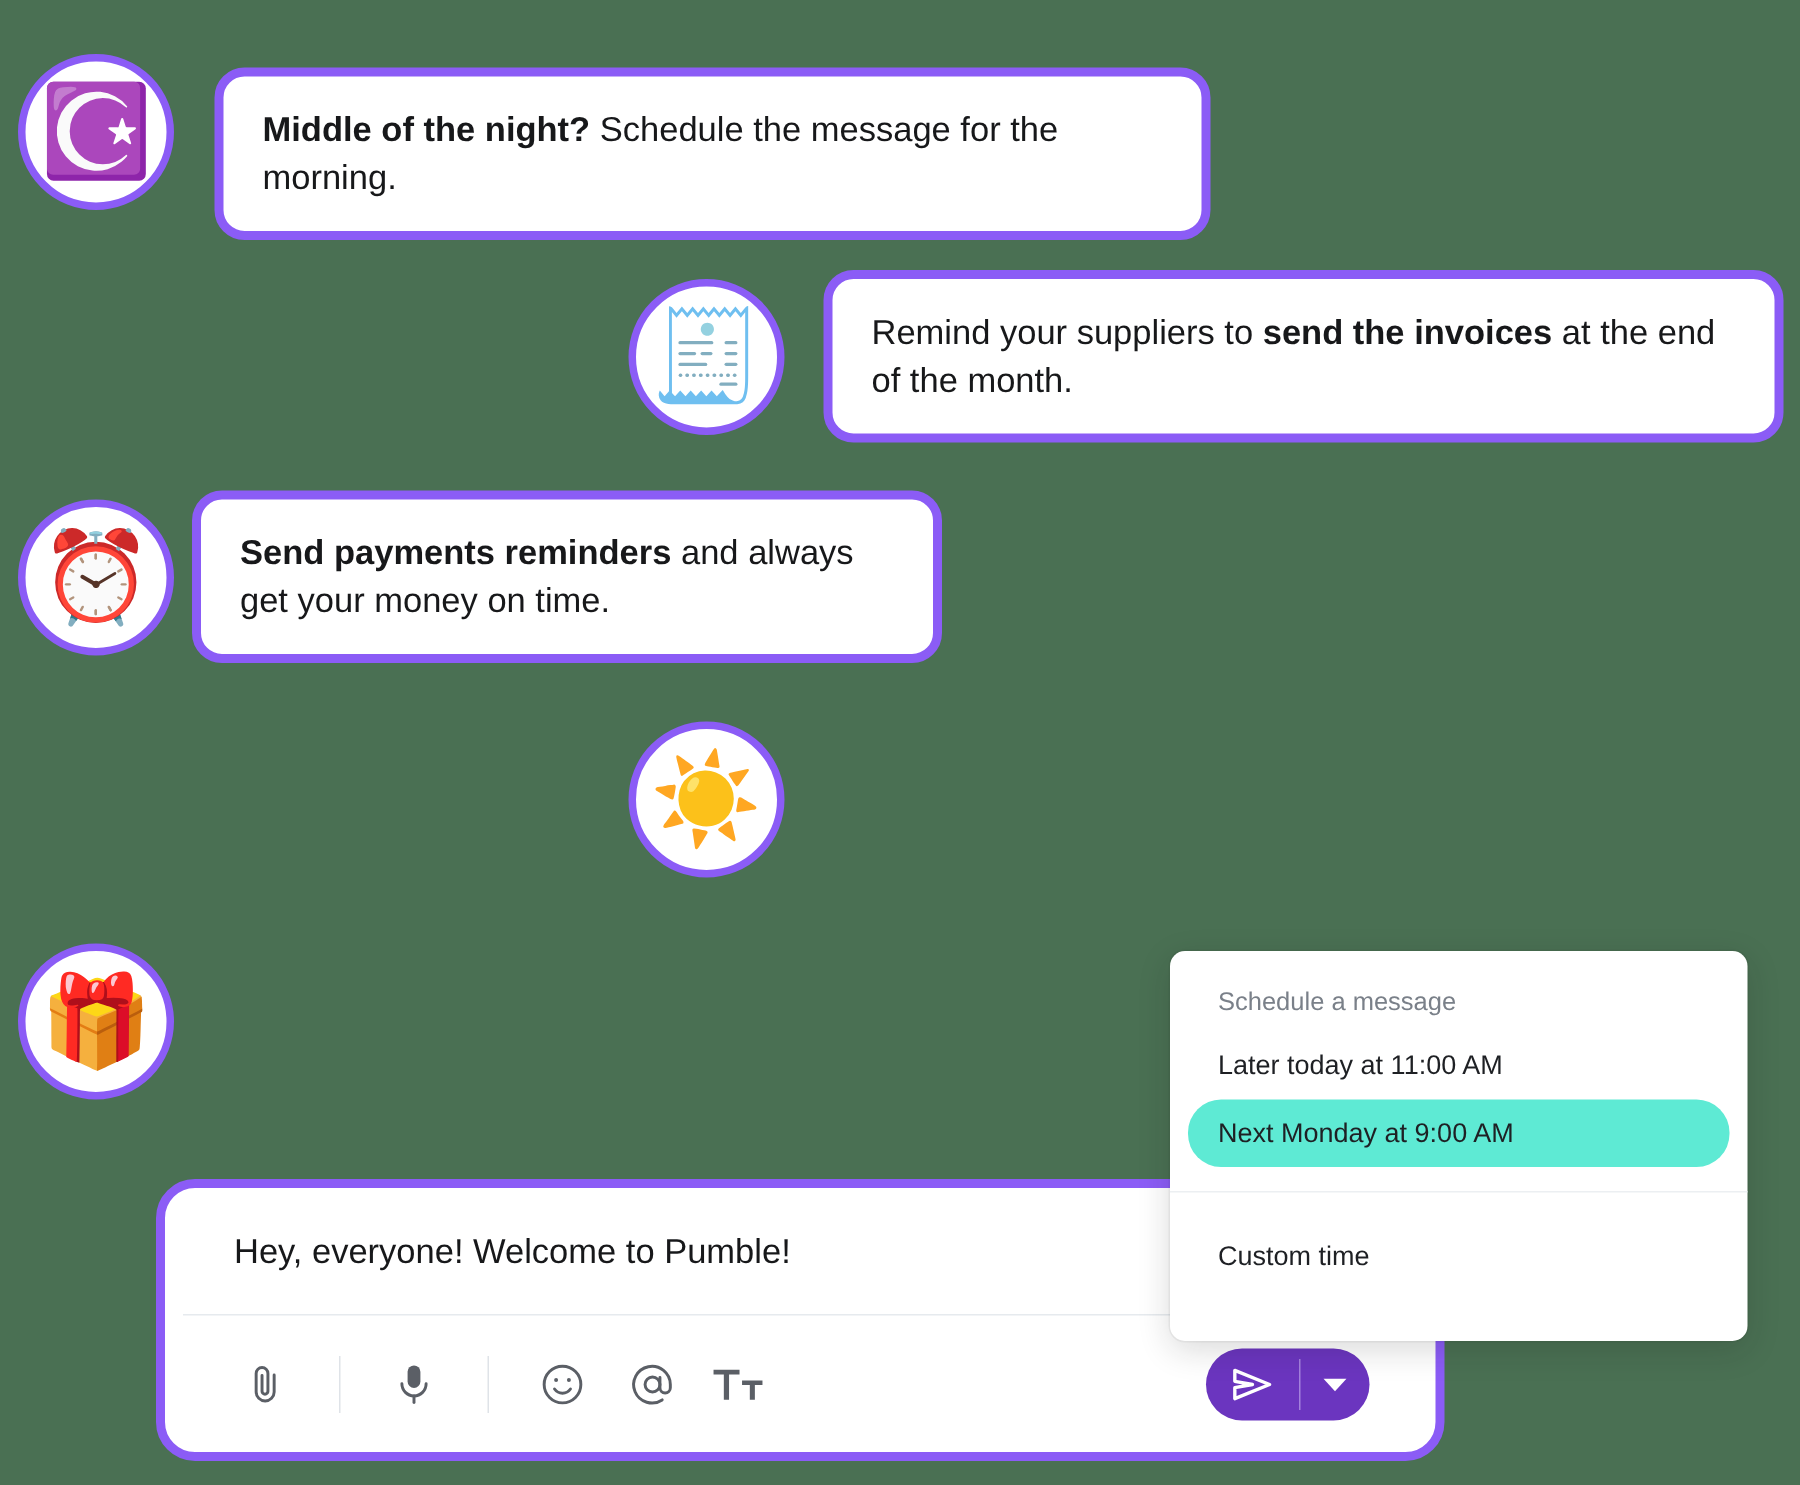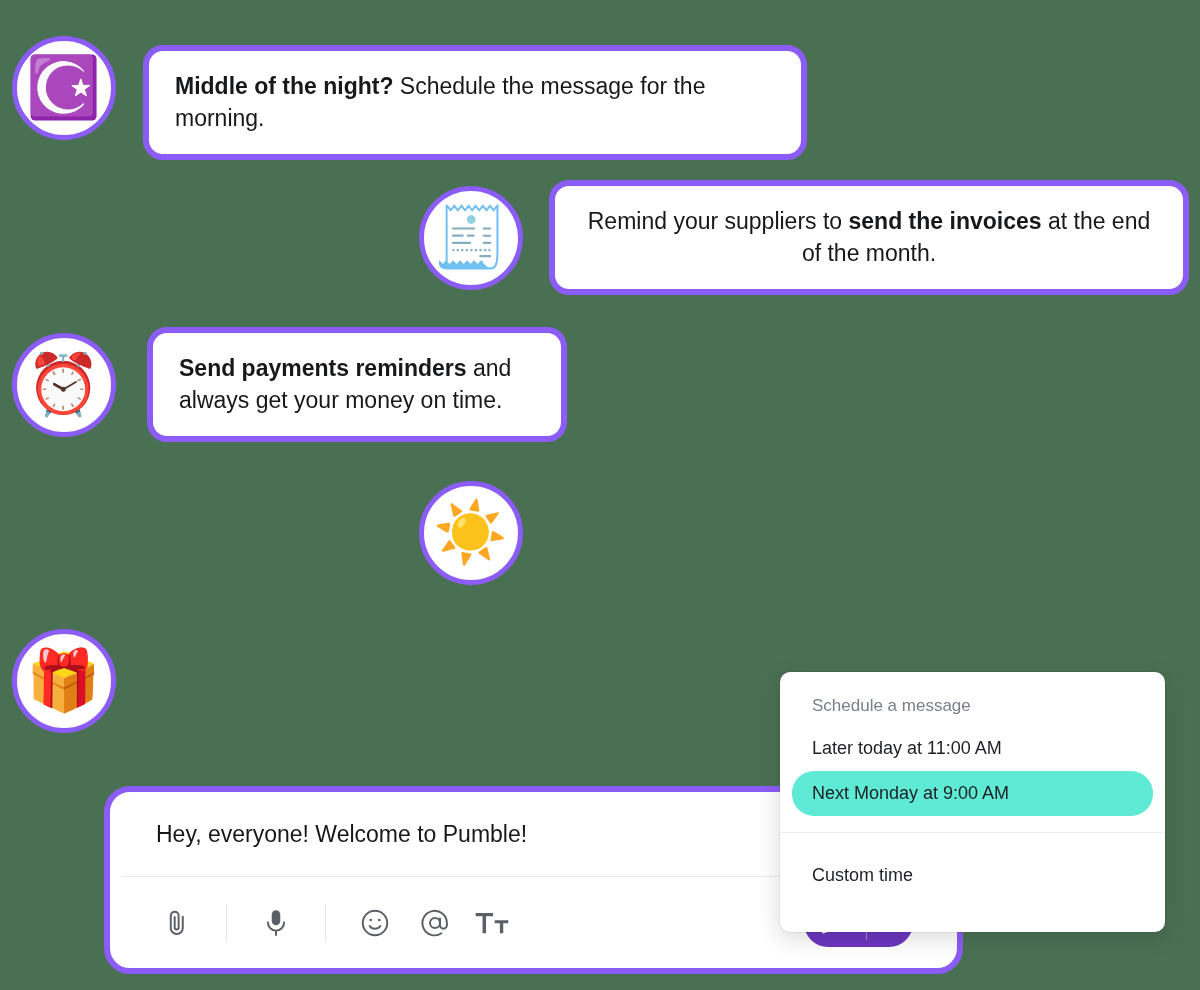--- a/index.html
+++ b/index.html
@@ -136,21 +136,21 @@
     width: 46px;
     border: none;
     background: transparent;
     cursor: pointer;
   }
 
   
   .schedule-menu {
     position: absolute;
     left: 780px;
-    top: 672px;
+    top: 634px;
     width: 385px;
     background: #ffffff;
     border-radius: 10px;
     box-shadow: 0 6px 22px rgba(23,24,26,0.16), 0 0 0 1px rgba(23,24,26,0.05);
     z-index: 10;
     padding: 0 0 0 0;
     box-sizing: border-box;
   }
   .menu-title {
     font-size: 17px;
@@ -179,28 +179,28 @@
   <div class="avatar" style="left:12px; top:36px;">
     <span class="glyph">☪️</span>
   </div>
   <div class="bubble" style="left:143px; top:30px; width:664px;margin-top:15px;">
     <span style="font-weight:700">Middle of the night?</span><span> Schedule the message for the morning.</span>
   </div>
 
   <div class="avatar" style="left:419px; top:186px;">
     <span class="glyph">🧾</span>
   </div>
-  <div class="bubble" style="left:549px; top:180px; width:640px;text-align:center;">
+  <div class="bubble" style="left:549px; top:180px; width:640px;">
     <span>Remind</span><span> your suppliers to </span><span style="font-weight:700">send the invoices</span><span> at the end of the month.</span>
   </div>
 
   <div class="avatar" style="left:12px; top:333px;">
     <span class="glyph">⏰</span>
   </div>
-  <div class="bubble" style="left:147px; top:327px; width:420px;">
+  <div class="bubble" style="left:128px; top:327px; width:500px;">
     <span style="font-weight:700">Send payments reminders</span><span> and always get your money on time.</span>
   </div>
 
   <div class="avatar" style="left:419px; top:481px;">
     <span class="glyph">☀️</span>
   </div>
 
   <div class="avatar" style="left:12px; top:629px;">
     <span class="glyph">🎁</span>
   </div>

